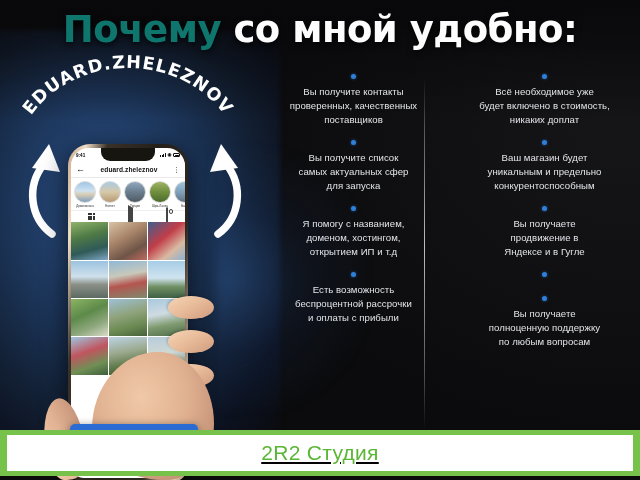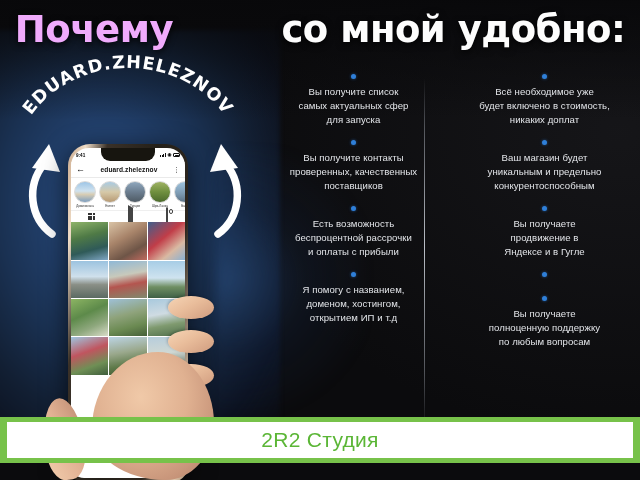--- a/index.html
+++ b/index.html
@@ -56,22 +56,22 @@
     white-space: nowrap;
   }
   .title span {
     font-family: "DejaVu Sans", sans-serif;
     font-weight: bold;
     font-size: 37px;
     letter-spacing: -0.5px;
     line-height: 44px;
     text-shadow: 0 2px 7px rgba(0,0,0,0.85);
   }
-  .title .t-blue { color: #f0abfc; }
-  .title .t-white { color: #fdfdfd; margin-left: 48px; }
+  .title .t-blue { color: #0f766e; }
+  .title .t-white { color: #fdfdfd; }
 
   
   .phone-zone {
     position: absolute;
     left: 0; top: 62px;
     width: 258px; height: 418px;
     z-index: 20;
   }
 
   
@@ -342,25 +342,26 @@
     font-size: 9.6px;
     line-height: 14px;
     color: #e3e5e9;
     letter-spacing: 0.05px;
     padding: 0 6px;
   }
 
   
   .footer {
     position: absolute;
-    left: 0; bottom: 17px;
+    left: 0; bottom: 4px;
     width: 640px; height: 46px;
     background: #77c24a;
     display: flex; align-items: center; justify-content: center;
     z-index: 40;
+    text-decoration: underline;
   }
   .footer-inner {
     width: 626px; height: 36px;
     background: #ffffff;
     display: flex; align-items: center; justify-content: center;
   }
   .footer-text {
     font-family: "Liberation Sans", sans-serif;
     font-size: 21px;
     color: #5bb636;
@@ -507,42 +508,42 @@
   <div class="hand thumb"></div>
 
   <div class="ig-btn">Мой инстаграм</div>
 
   <div class="divider"></div>
 
   <div class="cols">
     <div class="col">
       <div class="benefit">
         <div class="dot"></div>
+        <div class="b-text" style="white-space:pre-line">Вы получите контакты
+проверенных, качественных
+поставщиков</div>
+      </div>
+      <div class="benefit">
+        <div class="dot"></div>
         <div class="b-text" style="white-space:pre-line">Вы получите список
 самых актуальных сфер
 для запуска</div>
       </div>
       <div class="benefit">
         <div class="dot"></div>
-        <div class="b-text" style="white-space:pre-line">Вы получите контакты
-проверенных, качественных
-поставщиков</div>
+        <div class="b-text" style="white-space:pre-line">Я помогу с названием,
+доменом, хостингом,
+открытием ИП и т.д</div>
       </div>
       <div class="benefit">
         <div class="dot"></div>
         <div class="b-text" style="white-space:pre-line">Есть возможность
 беспроцентной рассрочки
 и оплаты с прибыли</div>
       </div>
-      <div class="benefit">
-        <div class="dot"></div>
-        <div class="b-text" style="white-space:pre-line">Я помогу с названием,
-доменом, хостингом,
-открытием ИП и т.д</div>
-      </div>
     </div>
 
     <div class="col">
       <div class="benefit">
         <div class="dot"></div>
         <div class="b-text" style="white-space:pre-line">Всё необходимое уже
 будет включено в стоимость,
 никаких доплат</div>
       </div>
       <div class="benefit">

